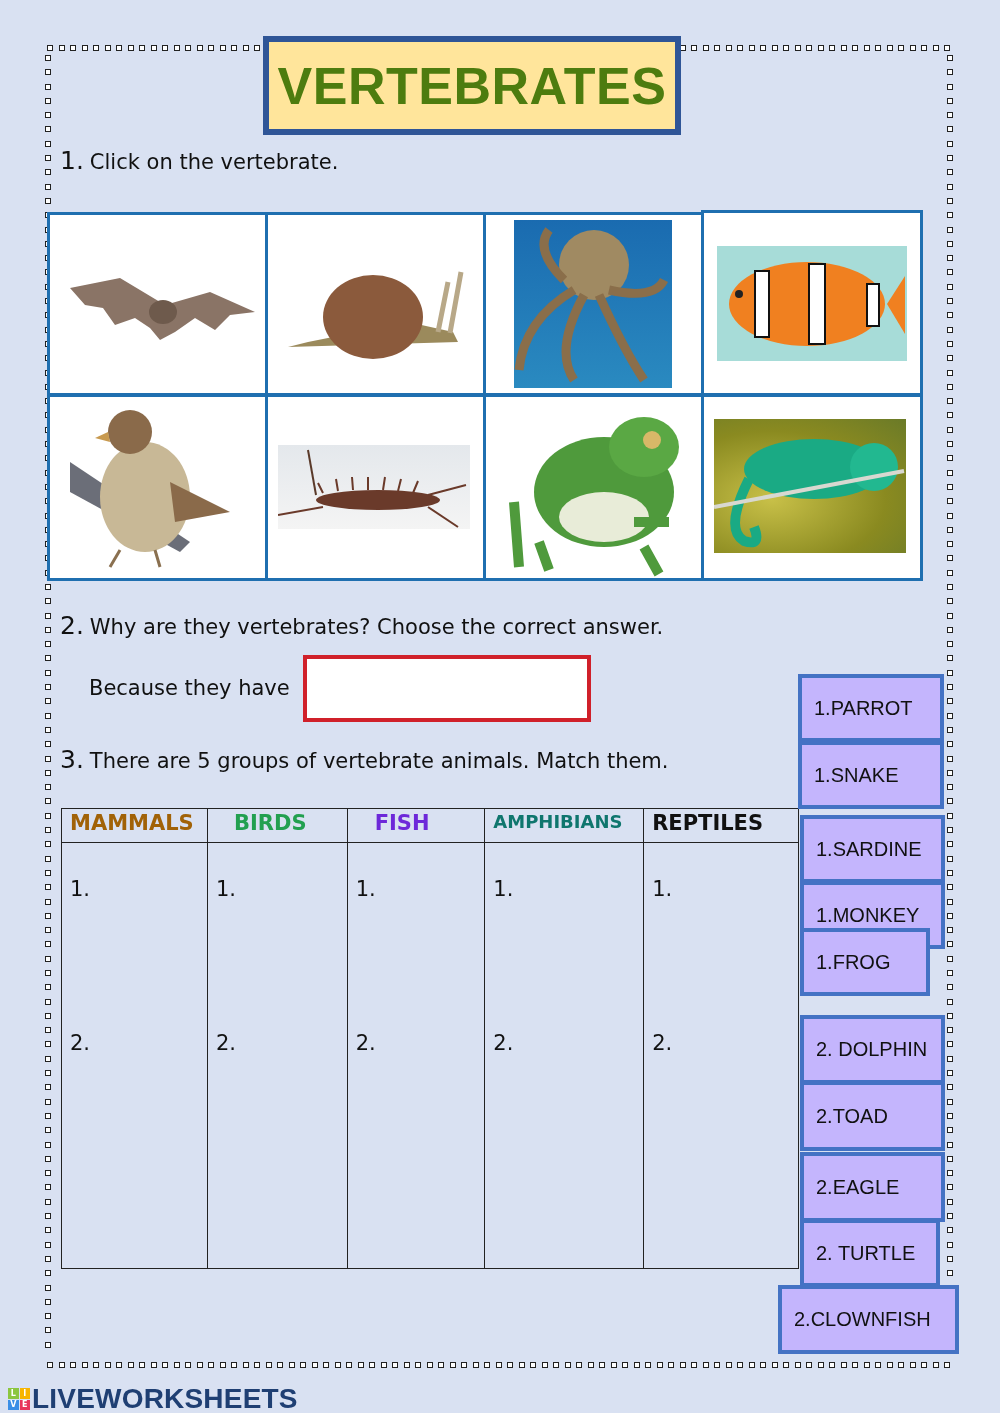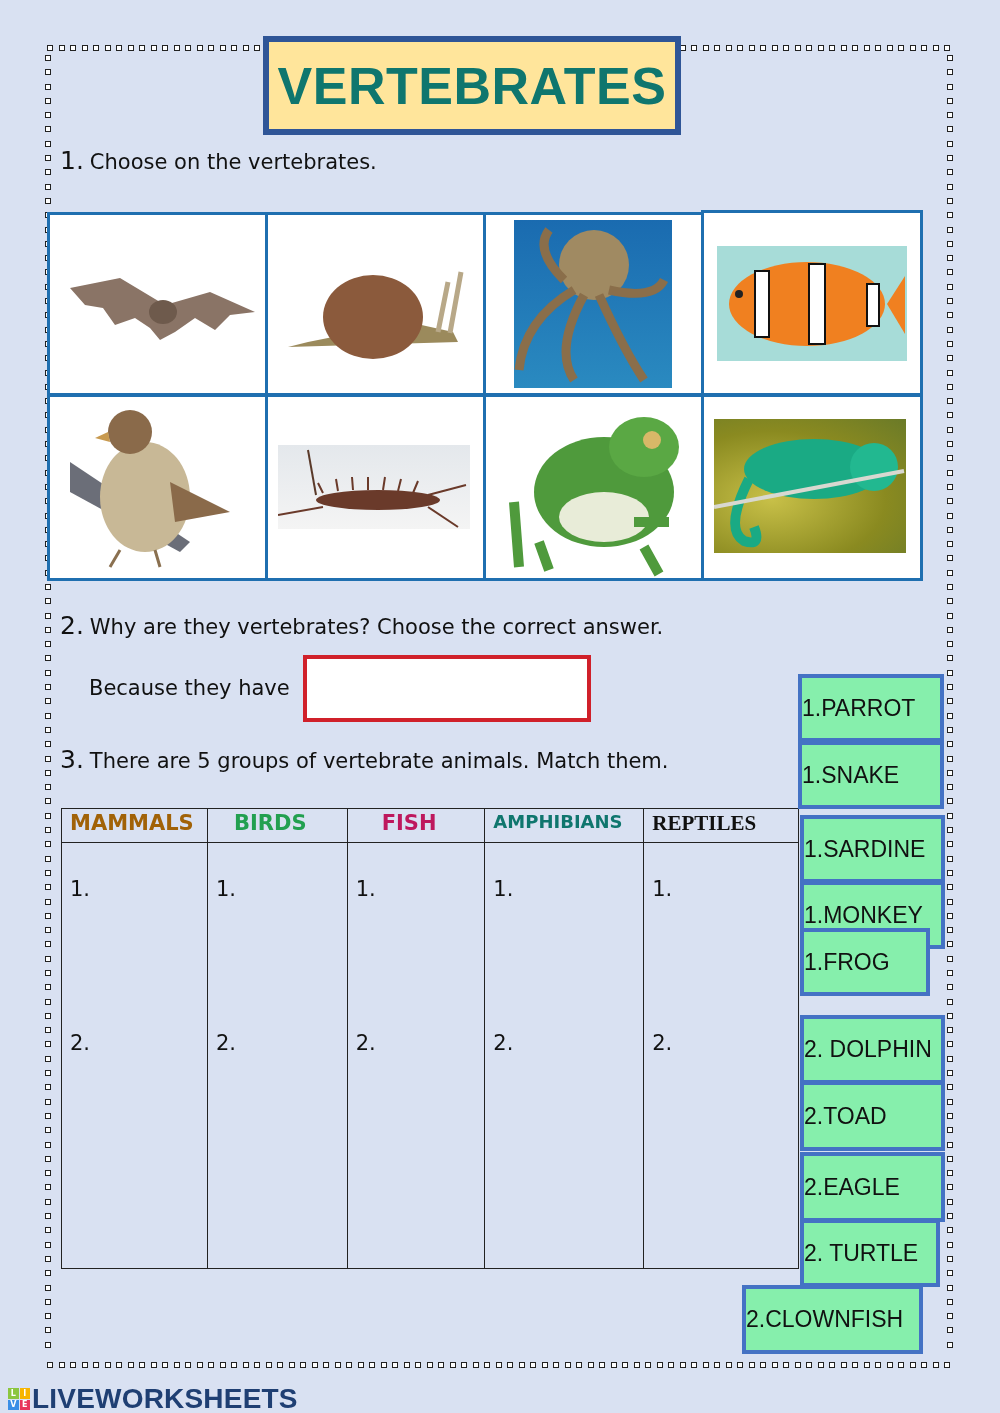--- a/index.html
+++ b/index.html
@@ -5,43 +5,43 @@
   * { box-sizing: border-box; margin: 0; padding: 0; }
   html, body { width: 1000px; height: 1413px; background: #d9e1f2; overflow: hidden; }
   body { position: relative; font-family: "DejaVu Sans", sans-serif; color: #111; }
 
   .dotline-h { position: absolute; height: 7px; display: flex; gap: 5.5px; }
   .dotline-v { position: absolute; width: 7px; display: flex; flex-direction: column; gap: 8.3px; }
   .sq { width: 6px; height: 6px; border: 1.2px solid #222; background: #fff; flex: none; }
 
   .title-box { position: absolute; left: 263px; top: 36px; width: 418px; height: 99px;
     background: #ffe59b; border: 6px solid #2f5597; display: flex; align-items: center; justify-content: center; }
-  .title-box span { font-family: "Liberation Sans", sans-serif; font-weight: 700; font-size: 52px; letter-spacing: 0.5px; color: #0f766e; }
+  .title-box span { font-family: "Liberation Sans", sans-serif; font-weight: 700; font-size: 52px; letter-spacing: 0.5px; color: #4d7c0f; }
 
   .q { position: absolute; font-family: "DejaVu Sans", sans-serif; font-size: 21px; color: #111; white-space: nowrap; }
   .q .num { font-size: 25px; margin-right: 6px; }
 
   .grid { position: absolute; left: 47px; top: 210px; width: 876px; height: 371px; }
   .cell { position: absolute; background: #fff; border: 3px solid #1f6fb0; overflow: hidden; }
   .img { position: absolute; }
 
   .answer-box { position: absolute; left: 303px; top: 655px; width: 288px; height: 67px;
     background: #fff; border: 4px solid #d0202a; }
 
   table.groups { position: absolute; left: 61px; top: 808px; width: 738px; height: 461px;
     border-collapse: collapse; }
   table.groups th, table.groups td { border: 1.3px solid #222; vertical-align: top; text-align: left; }
   table.groups th { height: 34px; font-family: "DejaVu Sans", sans-serif; font-size: 21px; font-weight: 700; padding: 2px 8px 0 8px; }
   table.groups td { font-size: 21px; padding: 8px 8px; }
   table.groups td .n1 { display: block; margin-top: 26px; }
   table.groups td .n2 { display: block; margin-top: 130px; }
 
-  .word { position: absolute; background: #86efac; border: 4px solid #4472c4;
-    font-family: "Liberation Sans", sans-serif; font-size: 23px; color: #111;
-    display: flex; align-items: center; padding-left: 0; }
+  .word { position: absolute; background: #c4b5fd; border: 4px solid #4472c4;
+    font-family: "Liberation Sans", sans-serif; font-size: 20px; color: #111;
+    display: flex; align-items: center; padding-left: 12px; }
 
   .logo { position: absolute; left: 8px; top: 1383px; display: flex; align-items: center; }
   .logo-cube { width: 22px; height: 22px; display: grid; grid-template-columns: 1fr 1fr; grid-template-rows: 1fr 1fr; gap: 1px; margin-right: 2px; }
   .logo-cube div { font-size: 8px; color: #fff; font-weight: 700; display: flex; align-items: center; justify-content: center; font-family: "DejaVu Sans", sans-serif; }
   .logo-text { font-family: "Liberation Sans", sans-serif; font-weight: 700; font-size: 28px; color: #1f3f73; letter-spacing: 0.2px; }
 </style>
 </head>
 <body>
 
 <div class="dotline-h" style="left:47px; top:45px; width:910px;" id="dt">
@@ -391,21 +391,21 @@
     <div class="sq"></div>
     <div class="sq"></div>
     <div class="sq"></div>
   </div>
 
 <div class="title-box">
   <span>VERTEBRATES</span>
 </div>
 
 <div class="q" style="left:60px; top:146px;">
-  <span class="num">1.</span><span>Choose on the vertebrates.</span>
+  <span class="num">1.</span><span>Click on the vertebrate.</span>
 </div>
 
 <div class="grid">
 
   <div class="cell" style="left:0; top:2px; width:221px; height:184px;">
     <svg class="img" width="200" height="80" style="left:15px; top:55px;" viewBox="0 0 200 80">
       <path d="M5,18 L55,8 L100,35 L145,22 L190,42 L165,45 L150,60 L130,48 L110,62 L95,70 L85,58 L70,48 L50,55 L38,38 L20,35 Z" fill="#8a7466"></path>
       <ellipse cx="98" cy="42" rx="14" ry="12" fill="#6e5a4c"></ellipse>
     </svg>
   </div>
@@ -493,23 +493,23 @@
     <col style="width:146px">
       <col style="width:140px">
       <col style="width:138px">
       <col style="width:159px">
       <col style="width:155px">
   </colgroup>
   <thead>
     <tr>
       <th style="color:#a16207;">MAMMALS</th>
       <th style="color:#22a050; padding-left:26px;">BIRDS</th>
-      <th style="color:#be185d; padding-left:34px;">FISH</th>
+      <th style="color:#6d28d9; padding-left:27px;">FISH</th>
       <th style="color:#0f766e; font-size:18px;">AMPHIBIANS</th>
-      <th style="color:#111;font-family:Liberation Serif, serif;">REPTILES</th>
+      <th style="color:#111;">REPTILES</th>
     </tr>
   </thead>
   <tbody>
     <tr>
       <td>
           <span class="n1">1.</span>
           <span class="n2">2.</span>
         </td>
       <td>
           <span class="n1">1.</span>
@@ -533,21 +533,21 @@
 
 <div class="word" style="left:798px; top:674px; width:146px; height:68px;">1.PARROT</div>
 <div class="word" style="left:798px; top:741px; width:146px; height:68px;">1.SNAKE</div>
 <div class="word" style="left:800px; top:815px; width:145px; height:68px;">1.SARDINE</div>
 <div class="word" style="left:800px; top:881px; width:145px; height:68px;">1.MONKEY</div>
 <div class="word" style="left:800px; top:928px; width:130px; height:68px;">1.FROG</div>
 <div class="word" style="left:800px; top:1015px; width:145px; height:69px;">2. DOLPHIN</div>
 <div class="word" style="left:800px; top:1081px; width:145px; height:70px;">2.TOAD</div>
 <div class="word" style="left:800px; top:1152px; width:145px; height:70px;">2.EAGLE</div>
 <div class="word" style="left:800px; top:1219px; width:140px; height:68px;">2. TURTLE</div>
-<div class="word" style="left:742px; top:1285px; width:181px; height:69px;">2.CLOWNFISH</div>
+<div class="word" style="left:778px; top:1285px; width:181px; height:69px;">2.CLOWNFISH</div>
 
 <div class="logo">
   <div class="logo-cube">
     <div style="background:#8cc63f;">L</div>
     <div style="background:#f7b500;">I</div>
     <div style="background:#3a8ee6;">V</div>
     <div style="background:#e8365d;">E</div>
   </div>
   <span class="logo-text">LIVEWORKSHEETS</span>
 </div>

